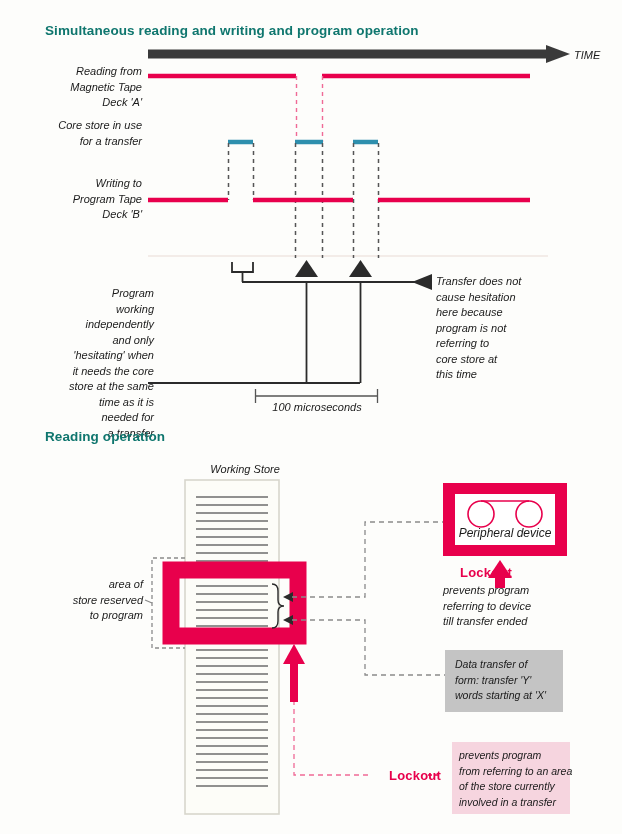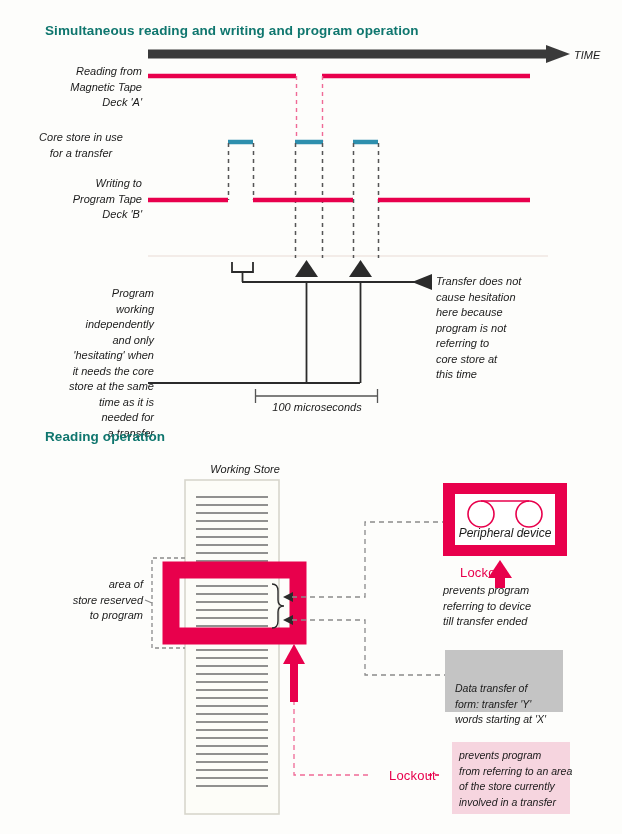--- a/index.html
+++ b/index.html
@@ -3,39 +3,39 @@
 <meta charset="utf-8">
 <style>
   html,body{margin:0;padding:0;background:#fdfdfb;}
   body{width:622px;height:834px;position:relative;overflow:hidden;
        font-family:"Liberation Sans",sans-serif;color:#1a1a1a;}
   .abs{position:absolute;}
   .sect-title{font-weight:bold;font-size:13.5px;letter-spacing:.1px;color:#0f766e;}
   .lbl{font-style:italic;font-size:11px;line-height:15.5px;color:#1b1b1b;}
   .lbl.r{text-align:right;}
   .lbl.c{text-align:center;}
-  .lockout-word{font-weight:normal;font-size:13px;color:#e8004c;letter-spacing:.2px;padding-left:17px;}
+  .lockout-word{font-weight:bold;font-size:13px;color:#e8004c;letter-spacing:.2px;padding-left:17px;}
   svg{display:block;overflow:visible;}
   .boxtext{font-style:italic;font-size:10.5px;line-height:15.5px;}
 </style>
 </head>
 <body>
 
 <div class="abs sect-title" style="left:45px;top:23px;">Simultaneous reading and writing and program operation</div>
 
 <svg class="abs" style="left:0;top:0;width:622px;height:70px;">
   <line x1="148" y1="54" x2="548" y2="54" stroke="#3a3a3a" stroke-width="9"></line>
   <polygon points="546,45 570,54 546,63" fill="#3a3a3a"></polygon>
 </svg>
 <div class="abs lbl" style="left:562px;top:48px;font-size:11px;margin-left:12px;">TIME</div>
 
 <div class="abs lbl r" style="left:20px;top:64px;width:122px;white-space:pre;">Reading from
 Magnetic Tape
 Deck 'A'</div>
-<div class="abs lbl r" style="left:20px;top:130px;width:122px;white-space:pre;text-align:center;">Core store in use
+<div class="abs lbl r" style="left:20px;top:118px;width:122px;white-space:pre;">Core store in use
 for a transfer</div>
 <div class="abs lbl r" style="left:20px;top:176px;width:122px;white-space:pre;">Writing to
 Program Tape
 Deck 'B'</div>
 <div class="abs lbl r" style="left:32px;top:242px;width:122px;white-space:pre;margin-top:44px;">Program
 working
 independently
 and only
 'hesitating' when
 it needs the core
@@ -208,21 +208,21 @@
 
 <div class="abs lbl r" style="left:45px;top:577px;width:98px;white-space:pre;">area of
 store reserved
 to program</div>
 
 <div class="abs lockout-word" style="left:443px;top:565px;">Lockout</div>
 <div class="abs lbl" style="left:443px;top:583px;width:150px;white-space:pre;">prevents program
 referring to device
 till transfer ended</div>
 
-<div class="abs boxtext" style="left:455px;top:657px;width:104px;white-space:pre;margin-top:24px;">Data transfer of
+<div class="abs boxtext" style="left:455px;top:657px;width:104px;white-space:pre;">Data transfer of
 form: transfer 'Y'
 words starting at 'X'</div>
 
 <div class="abs lockout-word" style="left:372px;top:768px;">Lockout</div>
 <div class="abs boxtext" style="left:459px;top:748px;width:108px;white-space:pre;">prevents program
 from referring to an area
 of the store currently
 involved in a transfer</div>
 
 </body></html>

